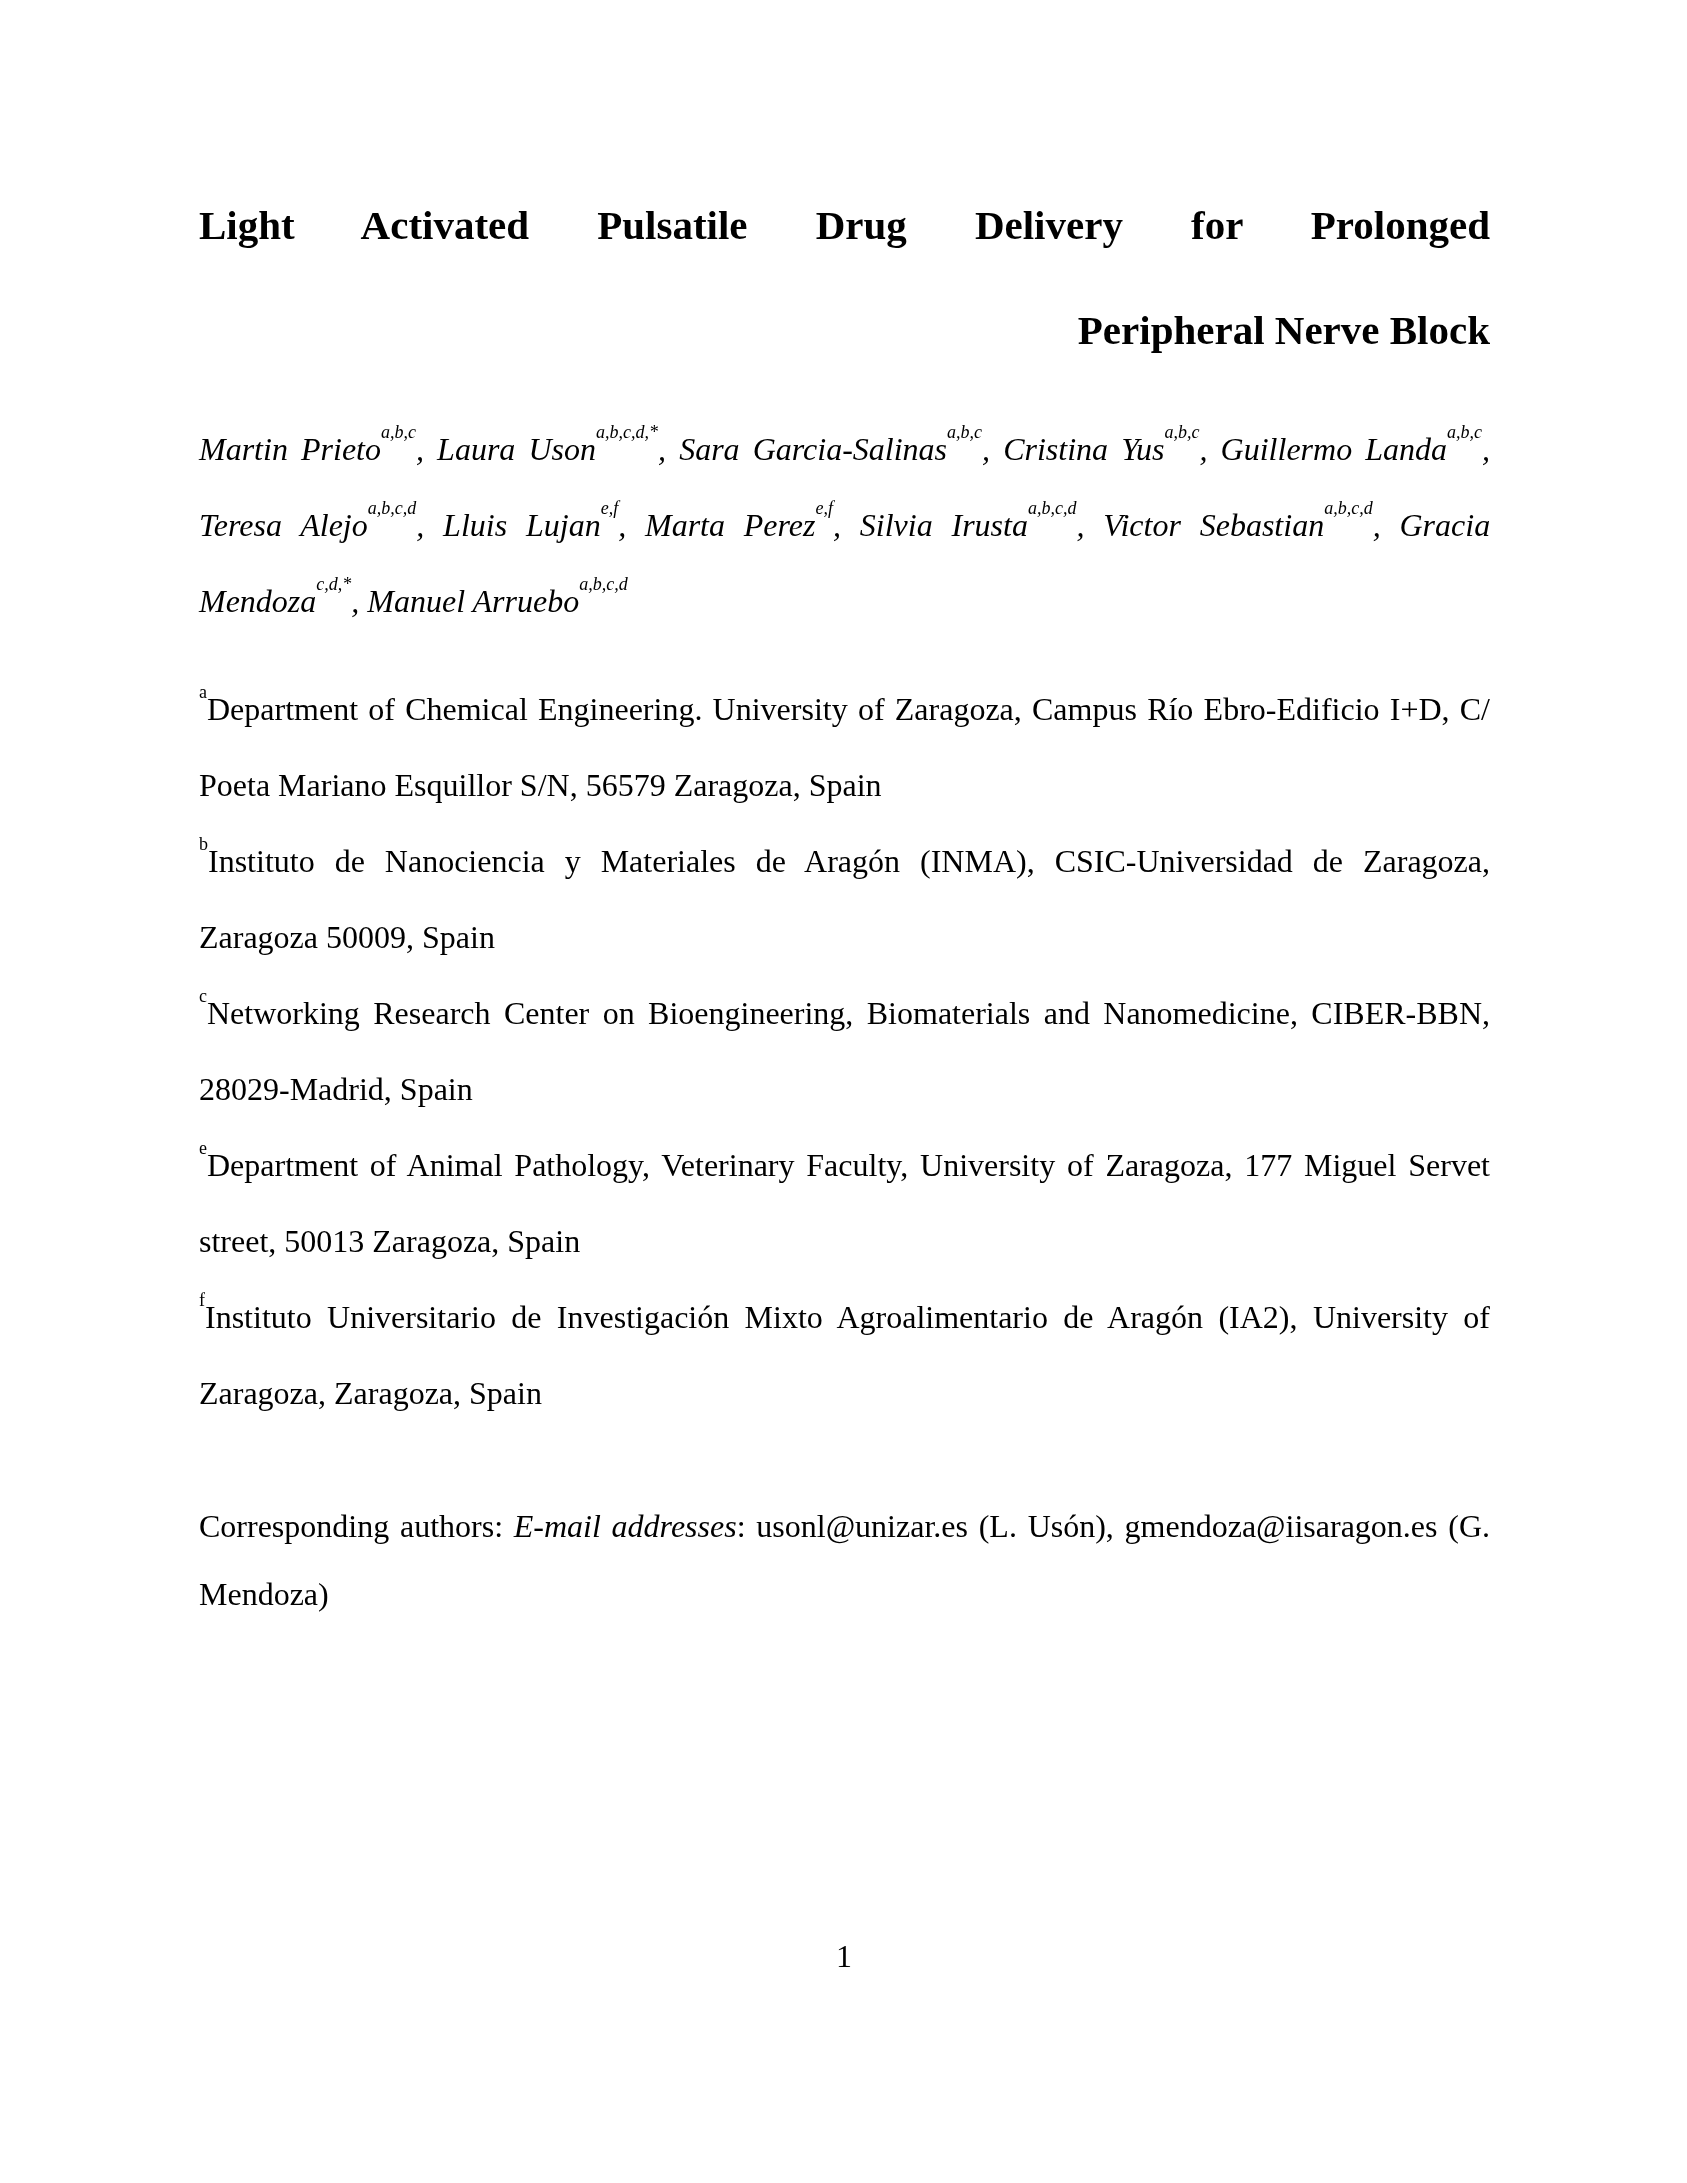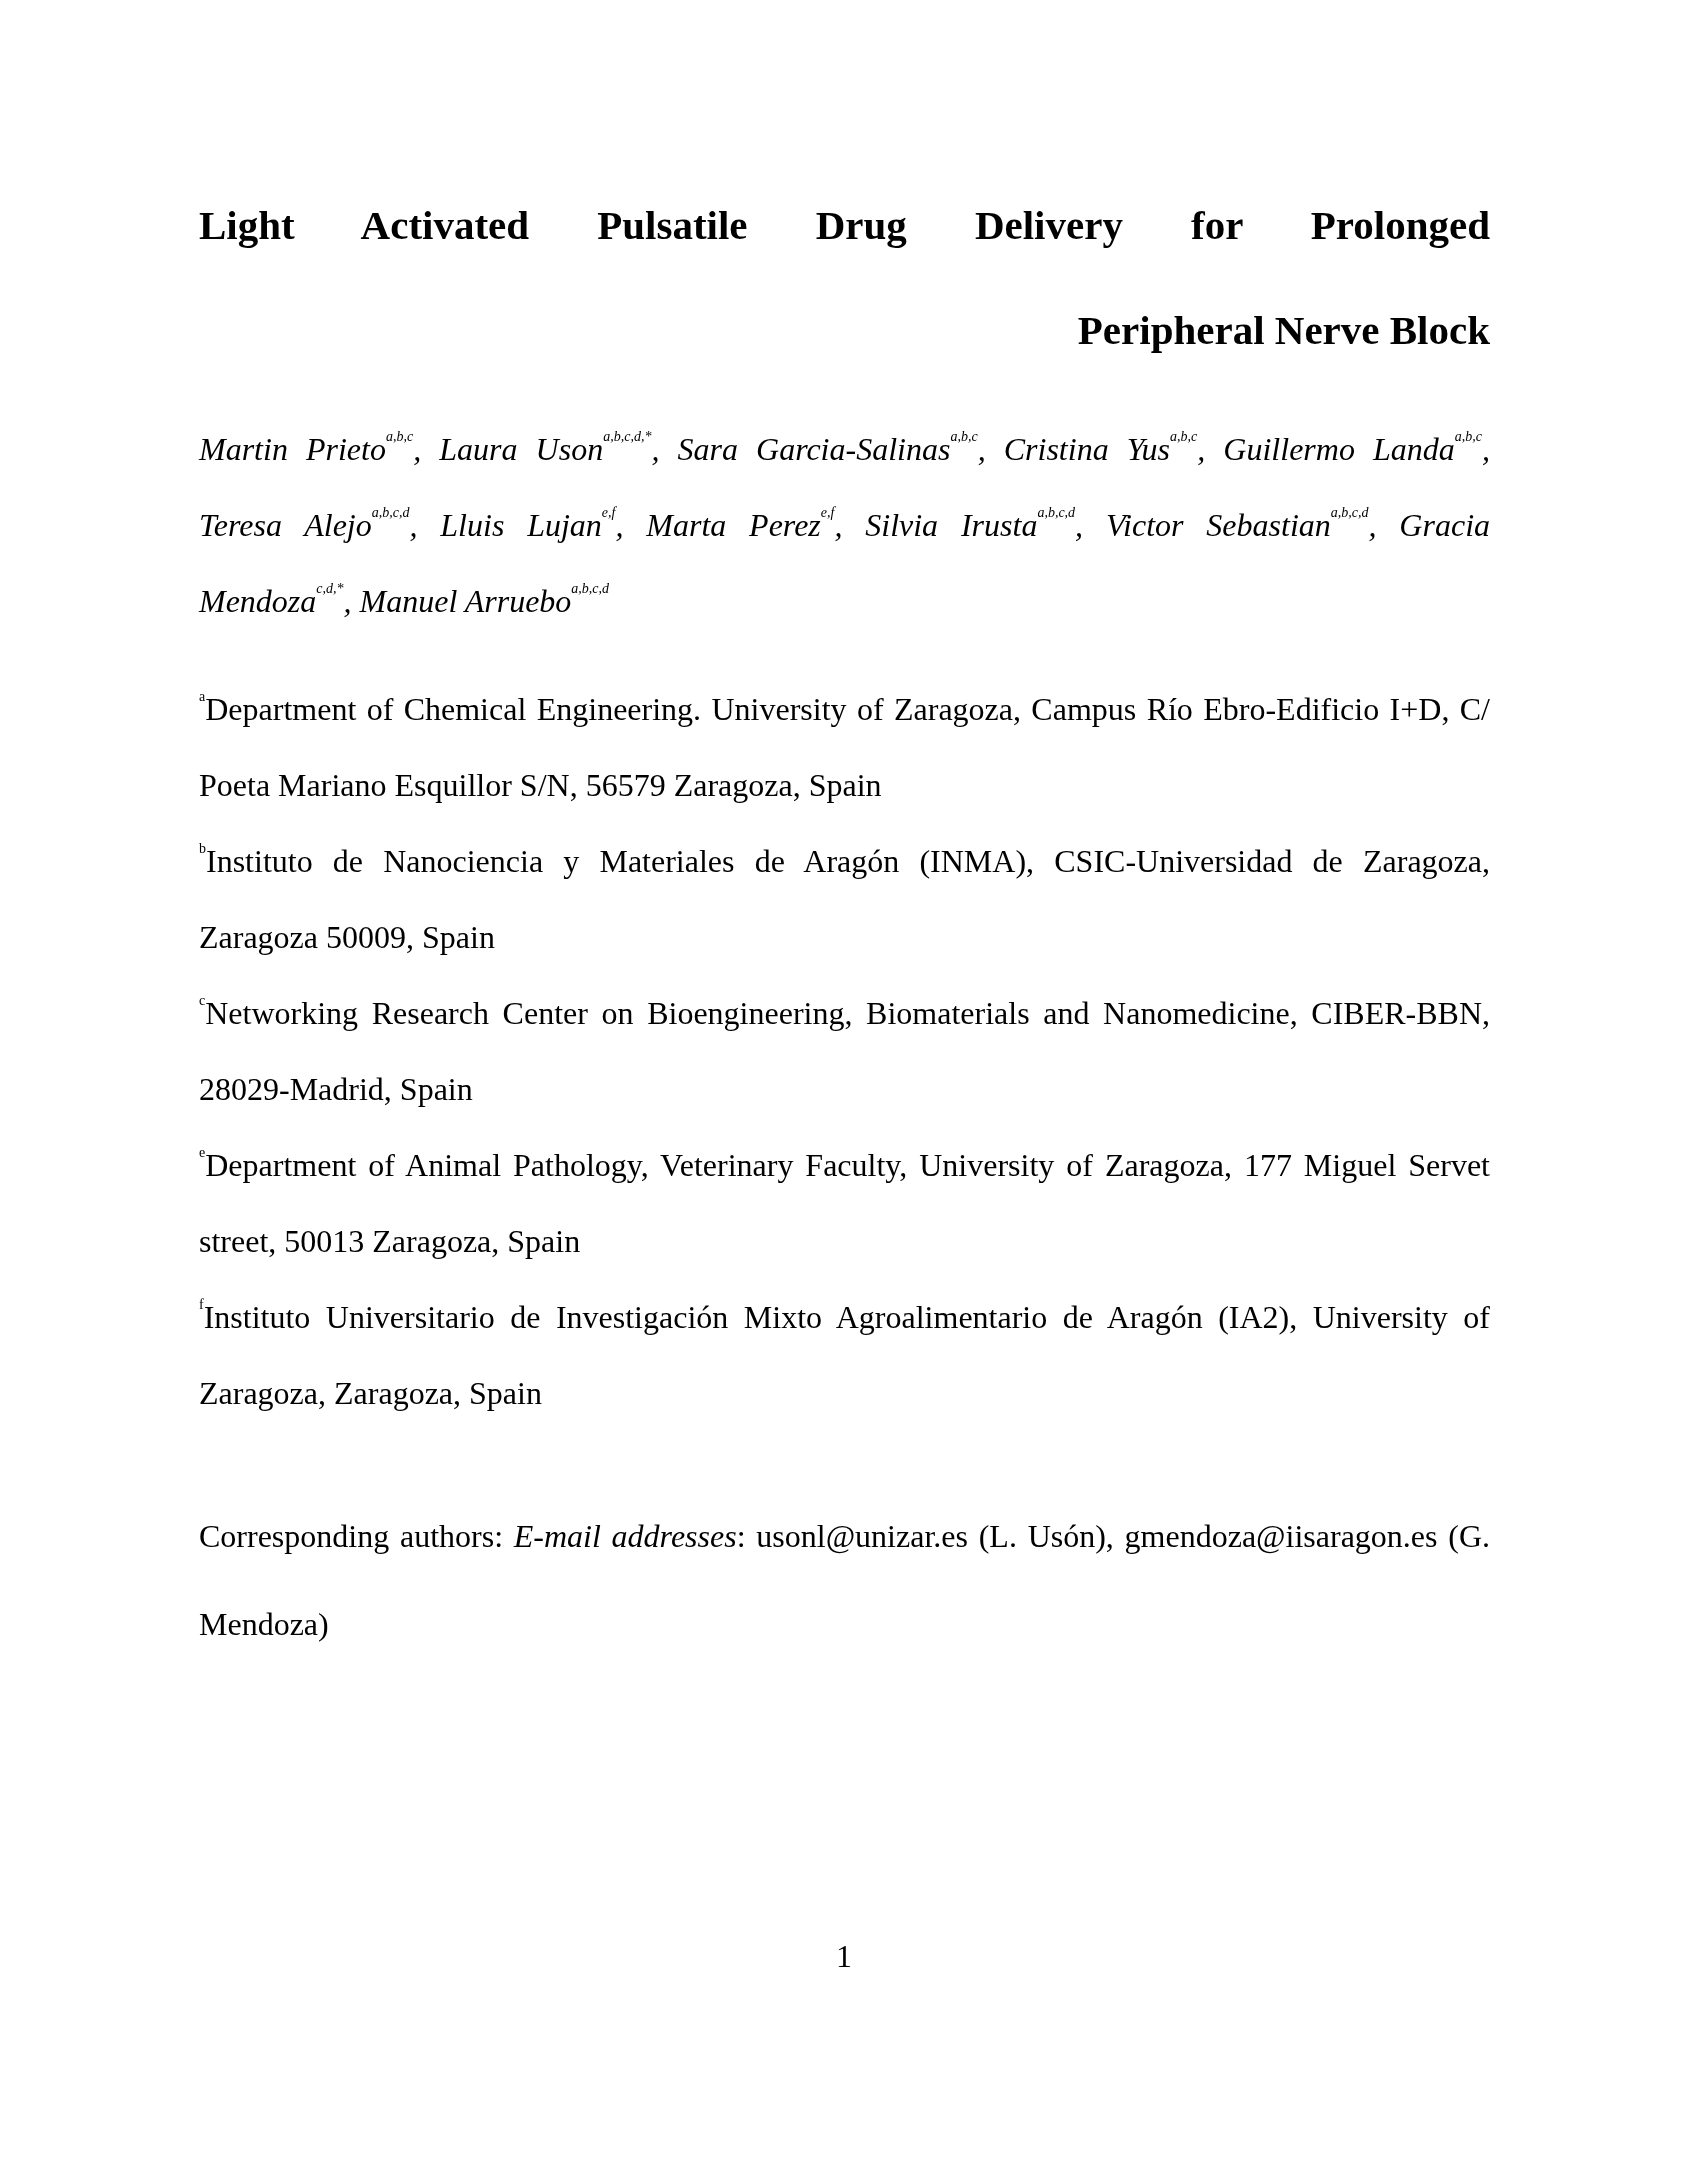--- a/index.html
+++ b/index.html
@@ -46,28 +46,28 @@
   }
   .affiliation {
     margin: 0;
     font-size: 32px;
     line-height: 76px;
     text-align: justify;
   }
   .corresponding {
     margin: 61px 0 0 0;
     font-size: 32px;
-    line-height: 88px;
+    line-height: 68px;
     text-align: justify;
   }
   .corresponding em {
     font-style: italic;
   }
   sup.sup {
-    font-size: 14px;
+    font-size: 18px;
     line-height: 0;
     position: relative;
     top: -0.55em;
   }
   .page-number {
     position: absolute;
     left: 0;
     right: 0;
     top: 1936px;
     text-align: center;

